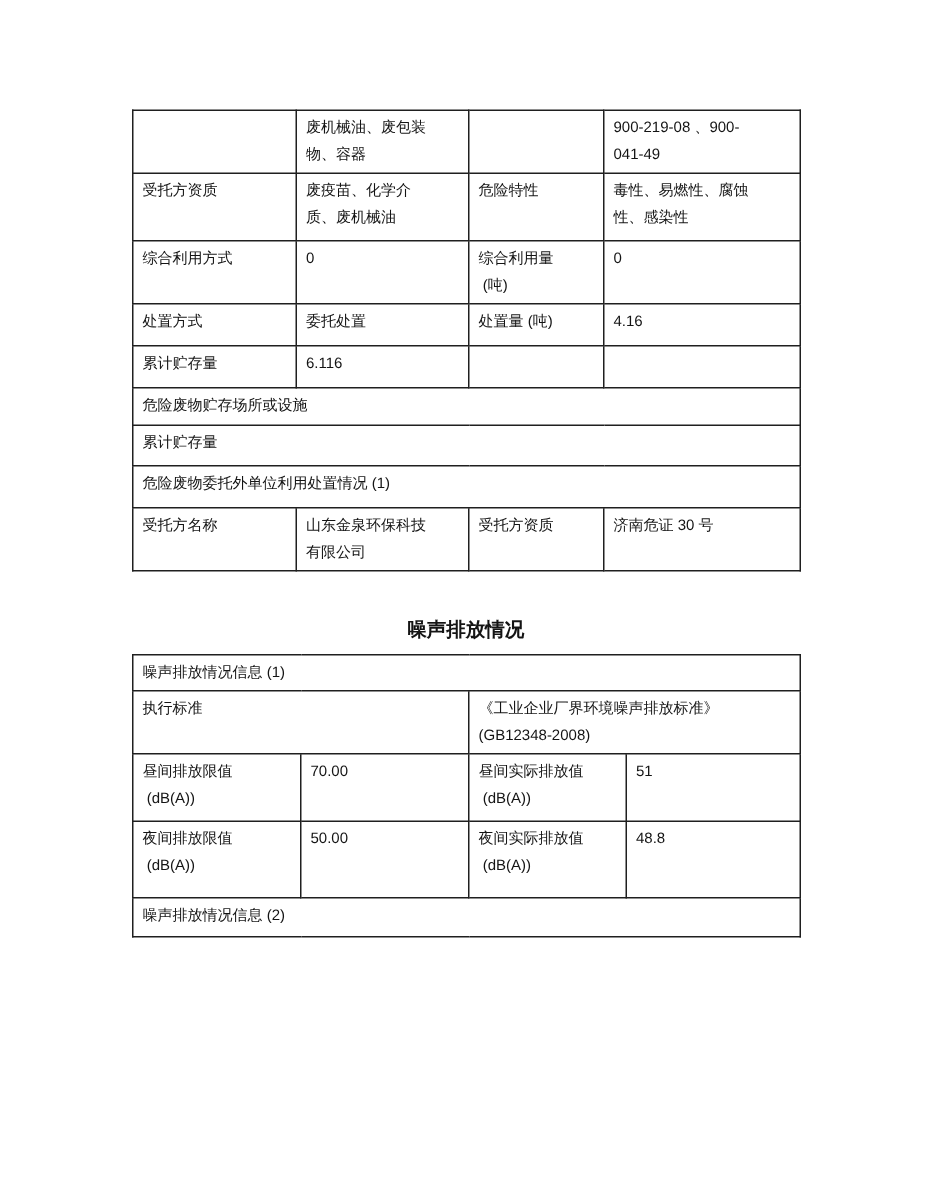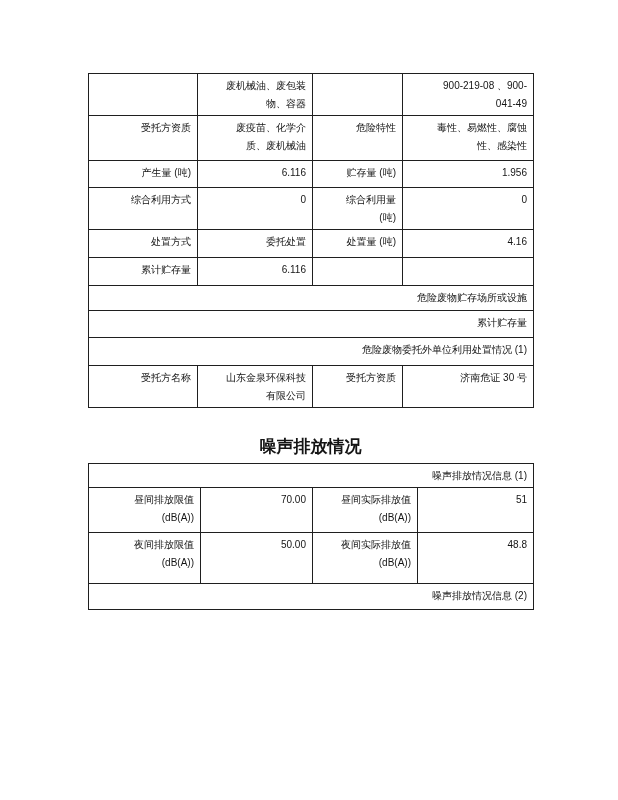--- a/index.html
+++ b/index.html
@@ -24,26 +24,25 @@
     width: 445px;
   }
   table.doc-table td {
     border: 1px solid #1f1f1f;
     padding: 3px 6px 2px 6px;
     font-size: 10px;
     line-height: 18px;
     vertical-align: top;
     white-space: pre-wrap;
     overflow: hidden;
-    text-align: right;
   }
   .section-title {
     margin: 32px 0 10px 0;
     text-align: center;
-    font-size: 17px;
+    font-size: 13px;
     font-weight: bold;
     line-height: 13px;
   }
 </style>
 </head>
 <body>
 
 <div class="page">
   <div class="content">
 
@@ -63,26 +62,20 @@
           <td>900-219-08 、900-
 041-49</td>
         </tr>
         <tr style="height:45px">
           <td>受托方资质</td>
           <td>废疫苗、化学介
 质、废机械油</td>
           <td>危险特性</td>
           <td>毒性、易燃性、腐蚀
 性、感染性</td>
-        </tr>
-        <tr style="height:27px">
-          <td>产生量 (吨)</td>
-          <td>6.116</td>
-          <td>贮存量 (吨)</td>
-          <td>1.956</td>
         </tr>
         <tr style="height:40px">
           <td>综合利用方式</td>
           <td>0</td>
           <td>综合利用量
  (吨)</td>
           <td>0</td>
         </tr>
         <tr style="height:28px">
           <td>处置方式</td>
@@ -121,20 +114,25 @@
       <colgroup>
         <col style="width:112px">
           <col style="width:112px">
           <col style="width:105px">
           <col style="width:116px">
       </colgroup>
       <tbody>
         <tr style="height:22px">
           <td colspan="4">噪声排放情况信息 (1)</td>
         </tr>
+        <tr style="height:42px">
+          <td colspan="2">执行标准</td>
+          <td colspan="2">《工业企业厂界环境噪声排放标准》
+(GB12348-2008)</td>
+        </tr>
         <tr style="height:45px">
           <td>昼间排放限值
  (dB(A))</td>
           <td>70.00</td>
           <td>昼间实际排放值
  (dB(A))</td>
           <td>51</td>
         </tr>
         <tr style="height:51px">
           <td>夜间排放限值

